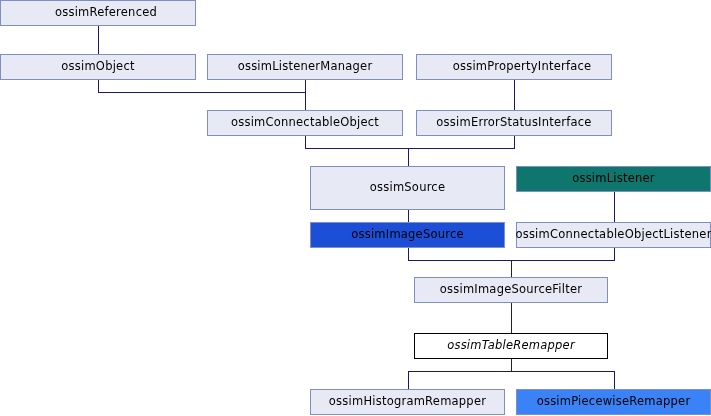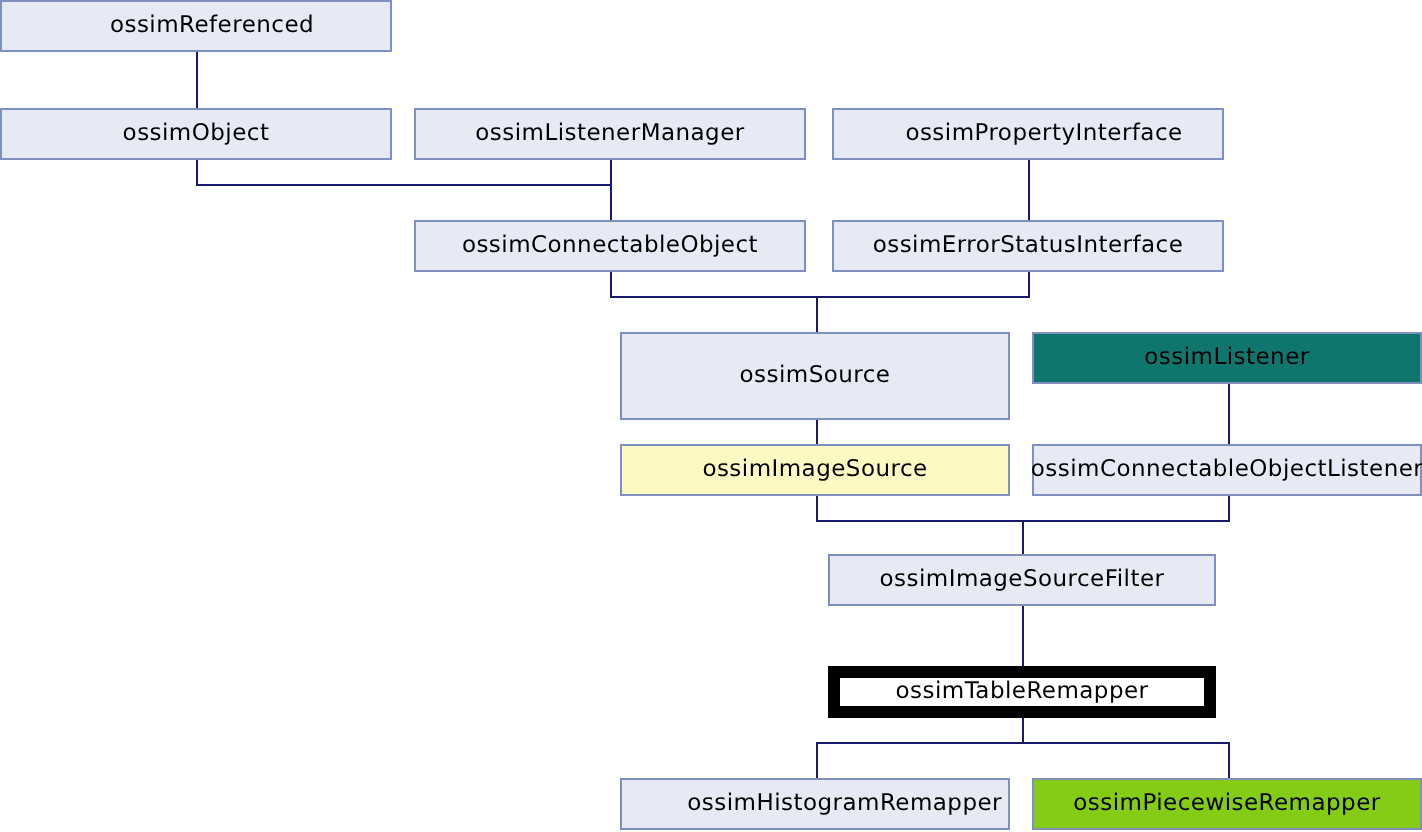--- a/index.html
+++ b/index.html
@@ -27,22 +27,23 @@
     justify-content: center;
     text-align: center;
     color: #000000;
     font-size: 11.5px;
     line-height: 1;
     letter-spacing: 0.02em;
     white-space: nowrap;
     z-index: 3;
   }
   .node.current {
-    border: 6px solid #c4b5fd;
+    border: 1px solid #c4b5fd;
     background: #ffffff;
+    font-style: italic;
   }
   .node-label {
     display: block;
     padding: 0 3px;
   }
   .edge {
     position: absolute;
     background: #191970;
     z-index: 1;
   }
@@ -122,32 +123,32 @@
       </div>
       <div class="node" style="left: 416px; top: 110px; width: 196px; height: 26px; background: rgb(231, 234, 244); border-color: rgb(127, 143, 191); color: rgb(0, 0, 0);">
         <span class="node-label">ossimErrorStatusInterface</span>
       </div>
       <div class="node" style="left: 310px; top: 166px; width: 195px; height: 44px; background: rgb(231, 234, 244); border-color: rgb(127, 143, 191); color: rgb(0, 0, 0);">
         <span class="node-label">ossimSource</span>
       </div>
       <div class="node" style="left: 516px; top: 166px; width: 195px; height: 26px; background: #0f766e; border-color: rgb(127, 143, 191); color: rgb(0, 0, 0);">
         <span class="node-label">ossimListener</span>
       </div>
-      <div class="node" style="left: 310px; top: 222px; width: 195px; height: 26px; background: #fef9c3; border-color: rgb(127, 143, 191); color: rgb(0, 0, 0);">
+      <div class="node" style="left: 310px; top: 222px; width: 195px; height: 26px; background: #1d4ed8; border-color: rgb(127, 143, 191); color: rgb(0, 0, 0);">
         <span class="node-label">ossimImageSource</span>
       </div>
       <div class="node" style="left: 516px; top: 222px; width: 195px; height: 26px; background: rgb(231, 234, 244); border-color: rgb(127, 143, 191); color: rgb(0, 0, 0); justify-content: center;">
         <span class="node-label">ossimConnectableObjectListener</span>
       </div>
       <div class="node" style="left: 414px; top: 277px; width: 194px; height: 26px; background: rgb(231, 234, 244); border-color: rgb(127, 143, 191); color: rgb(0, 0, 0);">
         <span class="node-label">ossimImageSourceFilter</span>
       </div>
       <div class="node current" style="left: 414px; top: 333px; width: 194px; height: 26px; background: rgb(255, 255, 255); border-color: rgb(0, 0, 0); color: rgb(0, 0, 0);">
         <span class="node-label">ossimTableRemapper</span>
       </div>
-      <div class="node" style="left: 310px; top: 389px; width: 195px; height: 26px; background: rgb(231, 234, 244); border-color: rgb(127, 143, 191); color: rgb(0, 0, 0); justify-content: flex-end;">
+      <div class="node" style="left: 310px; top: 389px; width: 195px; height: 26px; background: rgb(231, 234, 244); border-color: rgb(127, 143, 191); color: rgb(0, 0, 0);">
         <span class="node-label">ossimHistogramRemapper</span>
       </div>
-      <div class="node" style="left: 516px; top: 389px; width: 195px; height: 26px; background: #84cc16; border-color: rgb(127, 143, 191); color: rgb(0, 0, 0); justify-content: center;">
+      <div class="node" style="left: 516px; top: 389px; width: 195px; height: 26px; background: #3b82f6; border-color: rgb(127, 143, 191); color: rgb(0, 0, 0); justify-content: center;">
         <span class="node-label">ossimPiecewiseRemapper</span>
       </div>
     </div>
 </div>
 
 </body></html>

